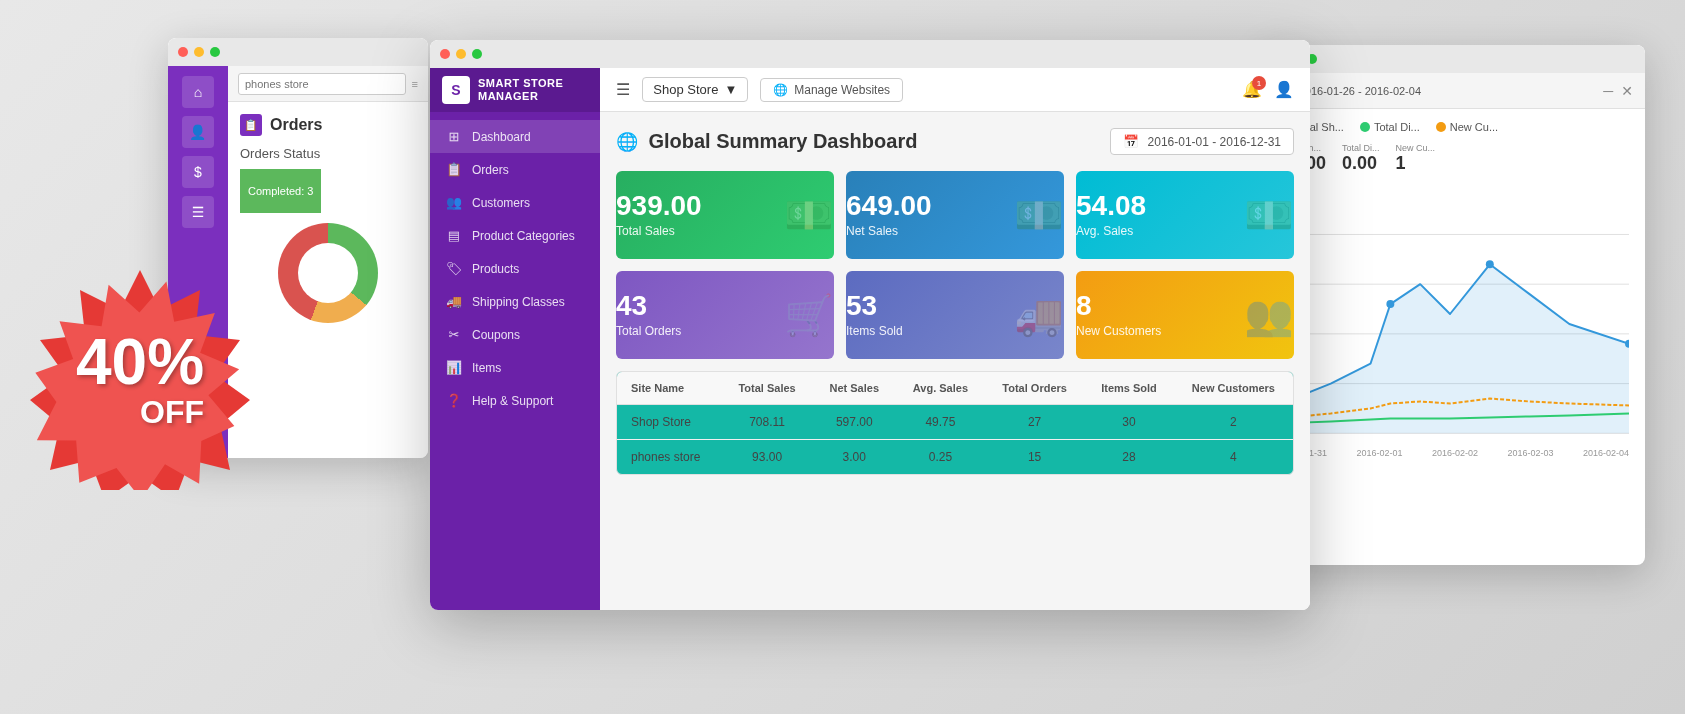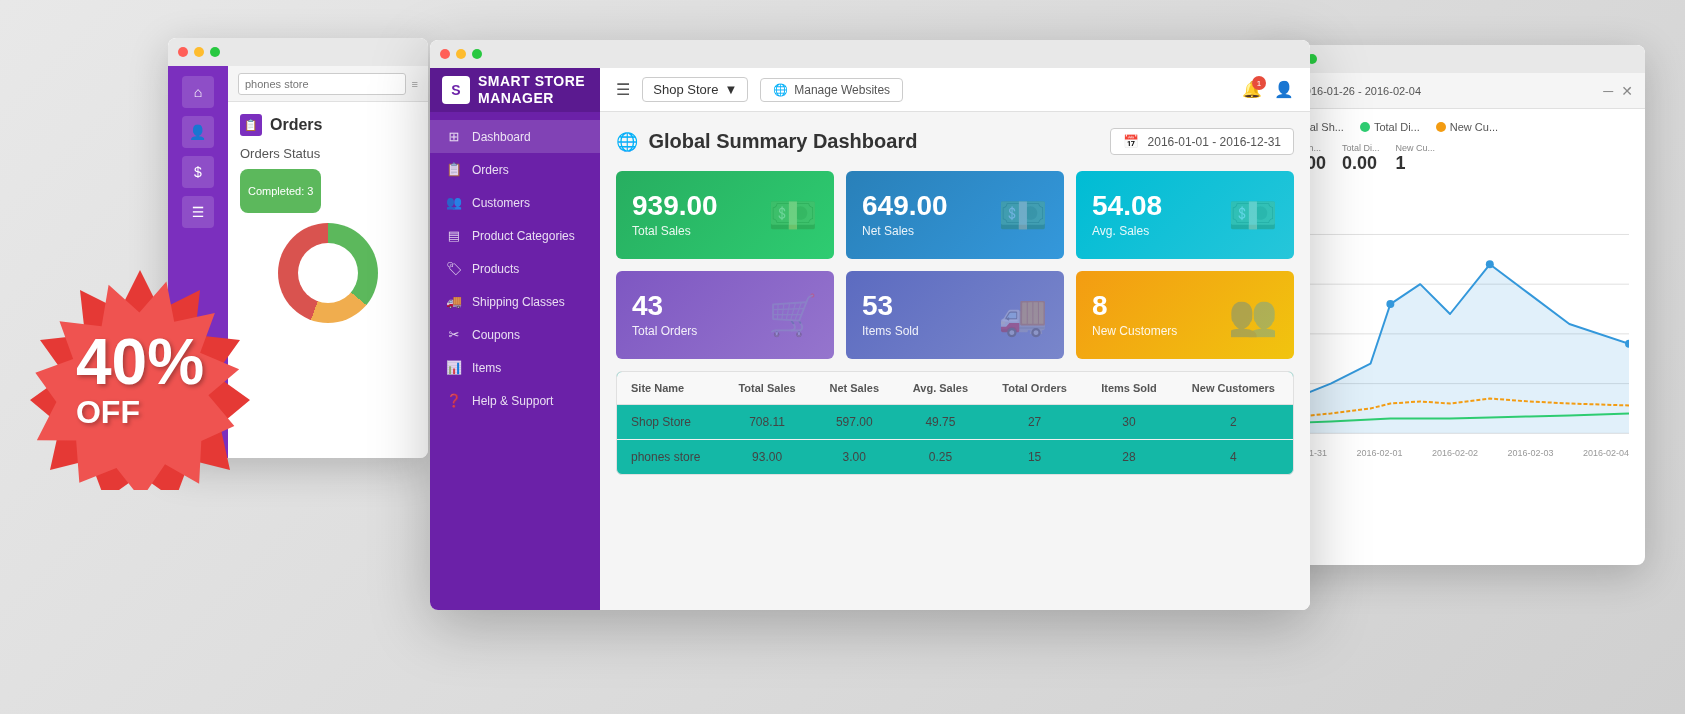--- a/index.html
+++ b/index.html
@@ -122,21 +122,21 @@
       font-size: 13px;
       color: #555;
       margin-bottom: 8px;
     }
     .orders-completed-badge {
       display: inline-block;
       background: #5cb85c;
       color: #fff;
       font-size: 11px;
       padding: 16px 8px;
-      border-radius: 8px;
+      border-radius: 0;
     }
     .orders-donut-area {
       display: flex;
       align-items: center;
       justify-content: center;
       margin-top: 10px;
     }
     .donut {
       width: 100px; height: 100px;
       border-radius: 50%;
@@ -198,21 +198,21 @@
       width: 28px; height: 28px;
       background: #fff;
       border-radius: 4px;
       display: flex; align-items: center; justify-content: center;
       color: #6b21a8;
       font-size: 14px;
       font-weight: bold;
     }
     .sidebar-logo-text {
       color: #fff;
-      font-size: 14px;
+      font-size: 11px;
       font-weight: 700;
       letter-spacing: 0.5px;
       line-height: 1.2;
     }
     .sidebar-nav {
       flex: 1;
       padding: 8px 0;
     }
     .nav-item {
       display: flex;
@@ -342,21 +342,20 @@
 
     
     .stat-cards-row {
       display: flex;
       gap: 12px;
       margin-bottom: 12px;
     }
     .stat-card {
       flex: 1;
       border-radius: 6px;
-      padding: 16px;
       color: #fff;
       display: flex;
       align-items: center;
       justify-content: space-between;
       min-height: 88px;
     }
     .stat-card-green { background: linear-gradient(135deg, #27ae60, #2ecc71); }
     .stat-card-blue { background: linear-gradient(135deg, #2980b9, #3498db); gap: 44px; }
     .stat-card-cyan { background: linear-gradient(135deg, #00bcd4, #26c6da); }
     .stat-card-purple { background: linear-gradient(135deg, #7e57c2, #9575cd); gap: 32px; }
@@ -534,21 +533,21 @@
       align-items: center;
       justify-content: center;
     }
     .starburst-bg {
       position: absolute;
       inset: 0;
     }
     .starburst-text {
       position: relative;
       z-index: 2;
-      text-align: left;
+      text-align: right;
       color: #fff;
       font-weight: 900;
     }
     .starburst-pct {
       font-size: 64px;
       line-height: 1;
       text-shadow: 2px 2px 4px rgba(0,0,0,0.3);
     }
     .starburst-off {
       font-size: 32px;

